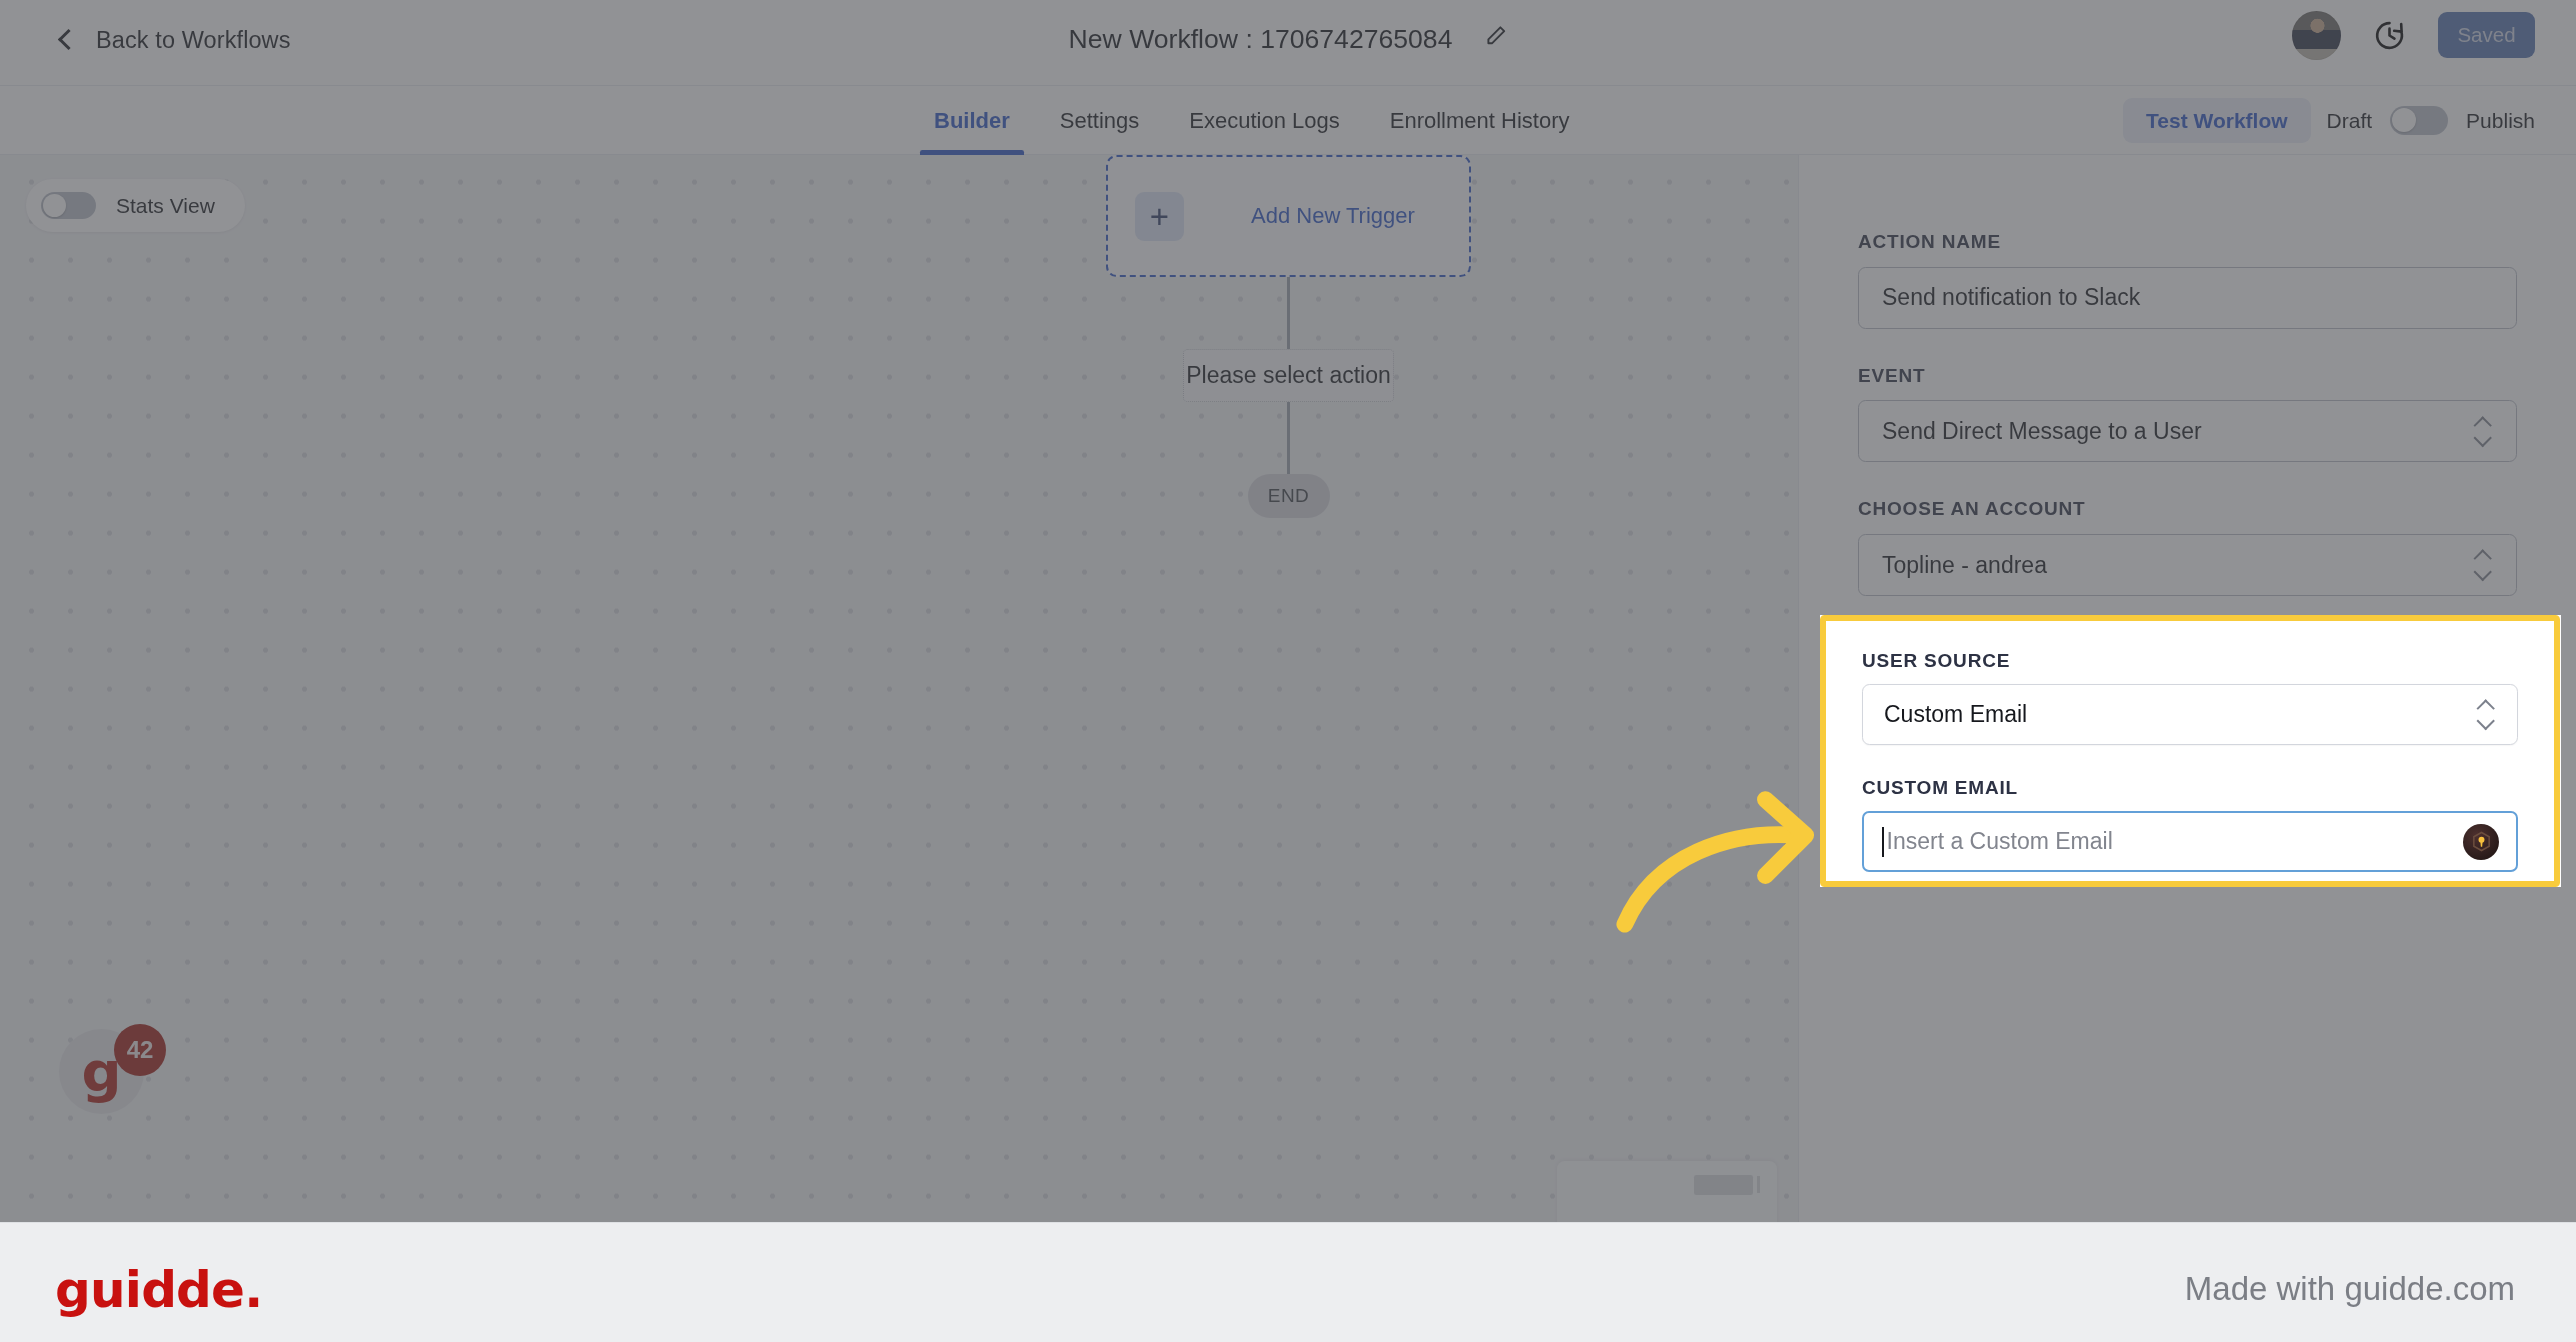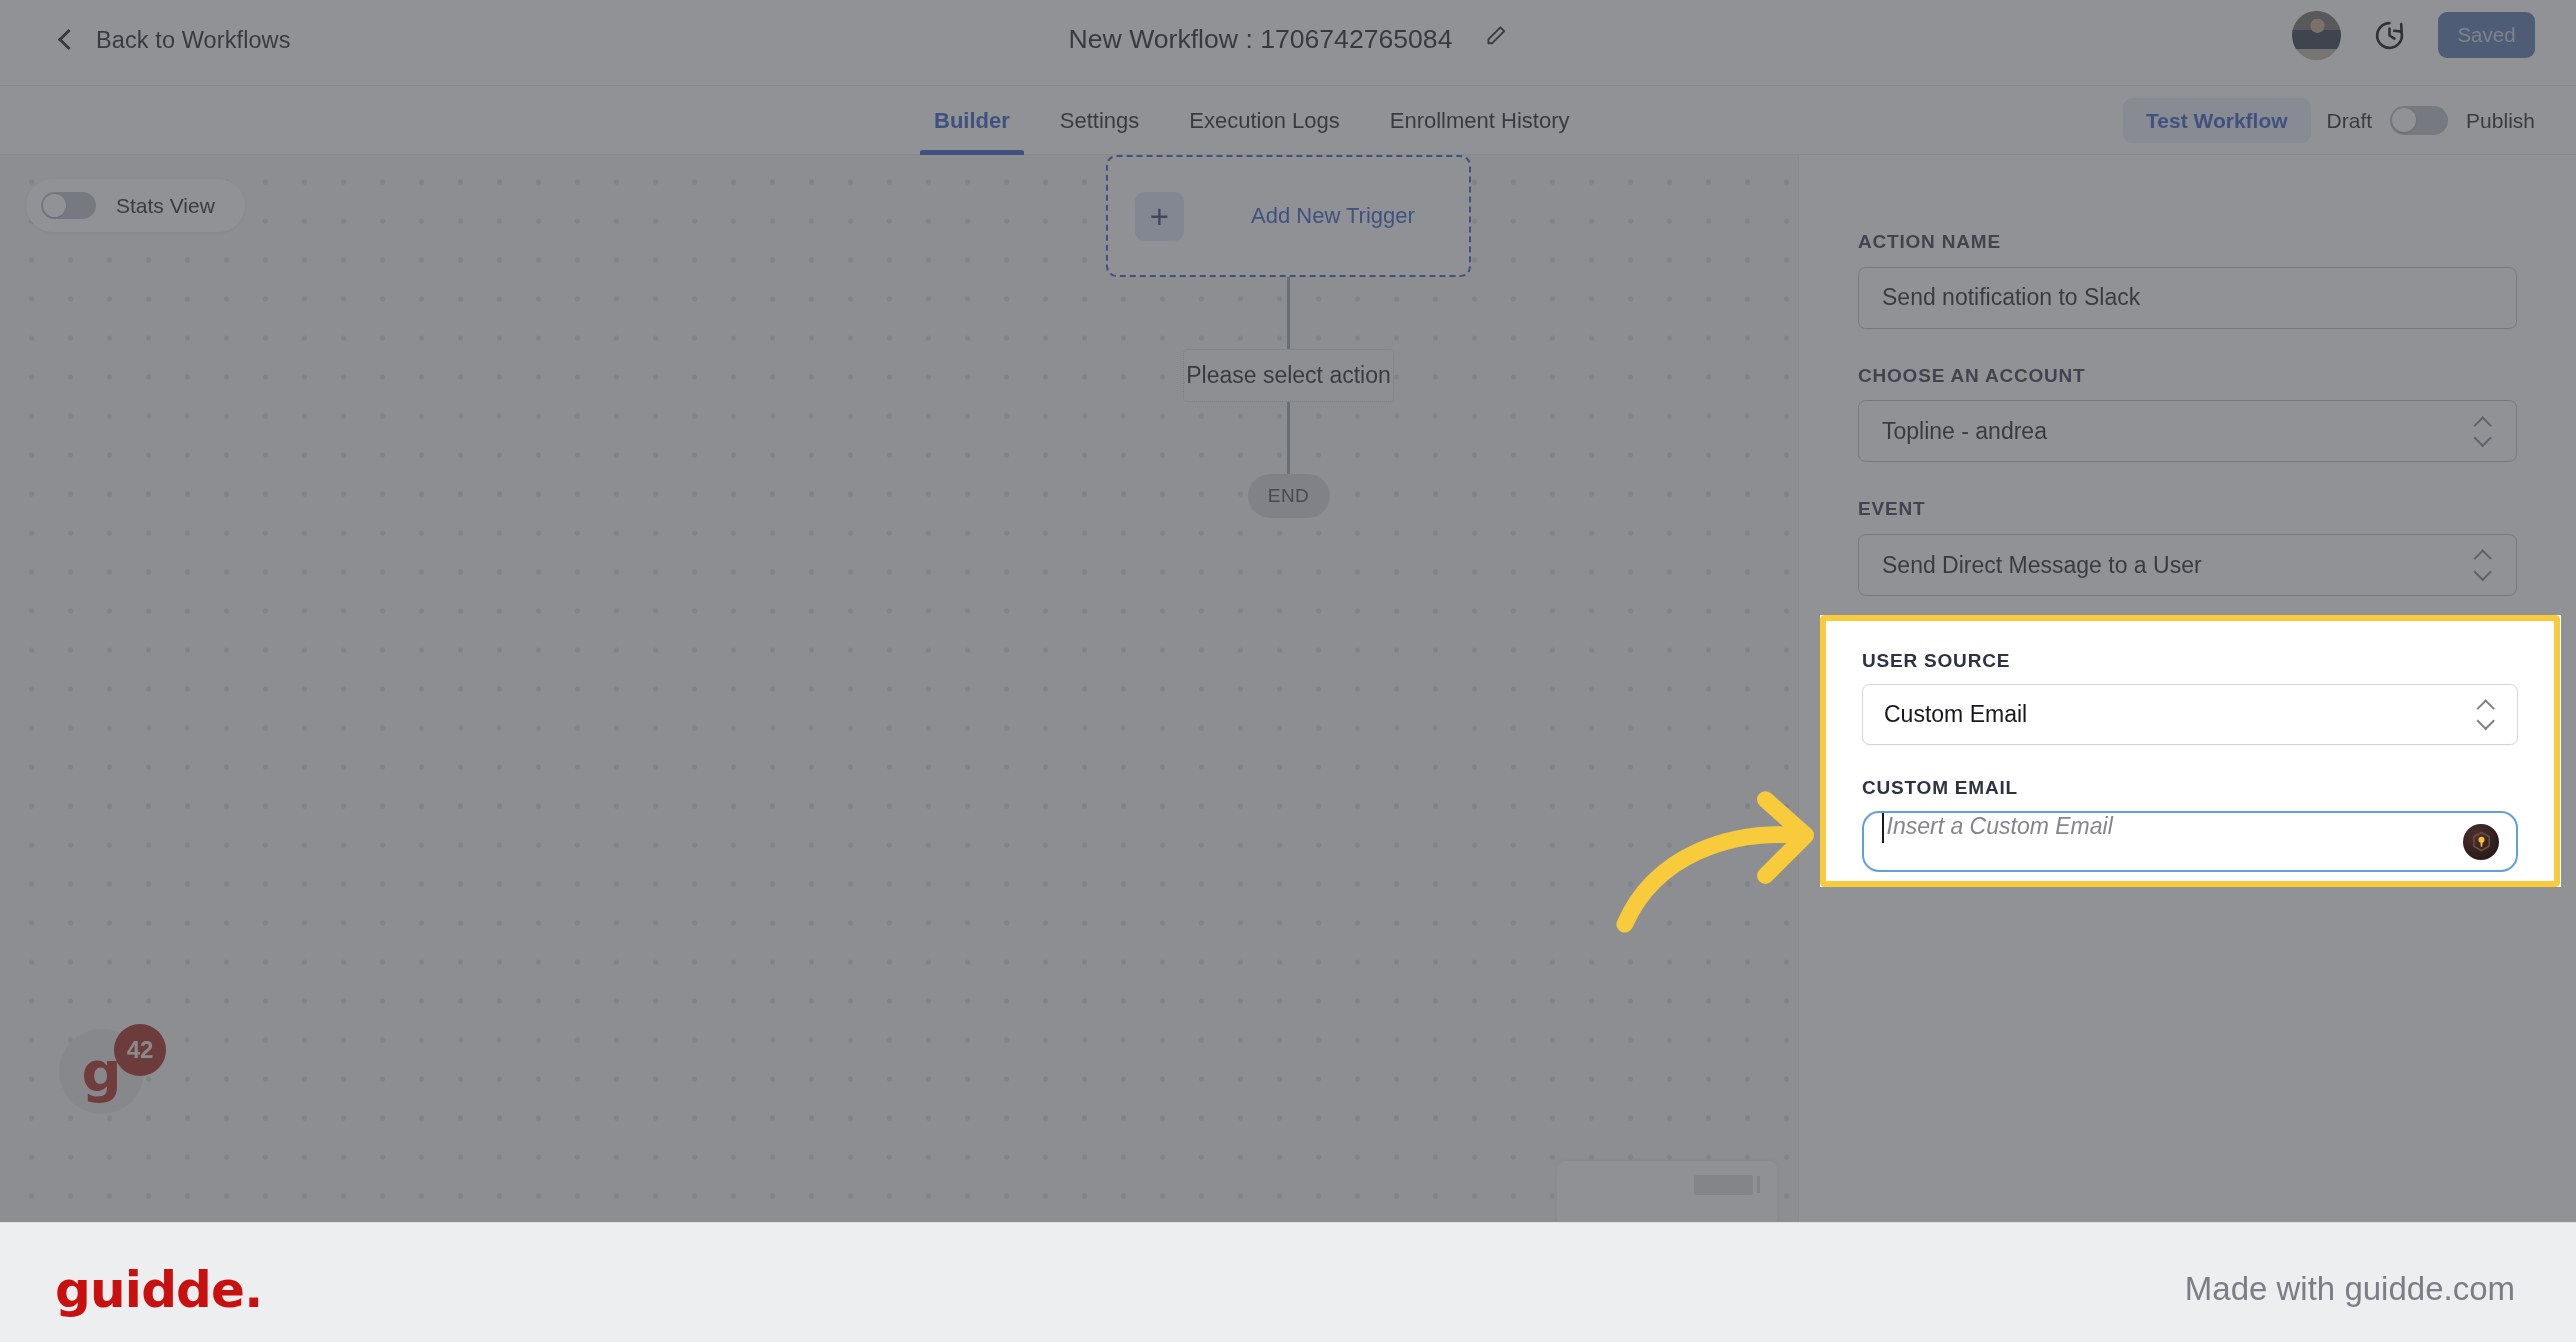--- a/index.html
+++ b/index.html
@@ -301,26 +301,25 @@
     border: 0.8px solid #d3d6dd; border-radius: 7.6px;
     background: #ffffff;
     display: flex; align-items: center; justify-content: space-between;
     padding: 0 21px;
     font-size: 23px; color: #16181d; cursor: pointer;
     box-shadow: 0 0.8px 1.5px rgba(0,0,0,.04);
   }
   .spot-gap { height: 32px; }
   .email-input {
     width: 100%; height: 61px;
-    border: 2.3px solid #63a0d8; border-radius: 17px;
-    background: #ffffff;
-    display: flex; 
+    border: 2.3px solid #63a0d8; border-radius: 7px;
+    background: #ffffff;
+    display: flex; align-items: center;
     padding: 0 18px;
     position: relative;
-    font-style: italic;
   }
   .caret {
     width: 1.5px; height: 30px; background: #16181d;
     margin-right: 3px;
   }
   .email-ph { font-size: 23px; color: #82858e; }
   .key-icon {
     position: absolute; right: 16.7px; top: 50%;
     transform: translateY(-50%);
     width: 36px; height: 36px; border-radius: 50%;
@@ -464,31 +463,31 @@
     <div class="panel">
 
       <div class="field-block">
         <div class="field-label">ACTION NAME</div>
         <div class="text-input">
           <span>Send notification to Slack</span>
         </div>
       </div>
 
       <div class="field-block">
+        <div class="field-label">EVENT</div>
+        <div class="text-input select-input">
+          <span>Send Direct Message to a User</span>
+          <span class="spinner"></span>
+        </div>
+      </div>
+
+      <div class="field-block">
         <div class="field-label">CHOOSE AN ACCOUNT</div>
         <div class="text-input select-input">
           <span>Topline - andrea</span>
-          <span class="spinner"></span>
-        </div>
-      </div>
-
-      <div class="field-block">
-        <div class="field-label">EVENT</div>
-        <div class="text-input select-input">
-          <span>Send Direct Message to a User</span>
           <span class="spinner"></span>
         </div>
       </div>
 
       <div style="height:272px"></div>
 
     </div>
 
   </div>
 

